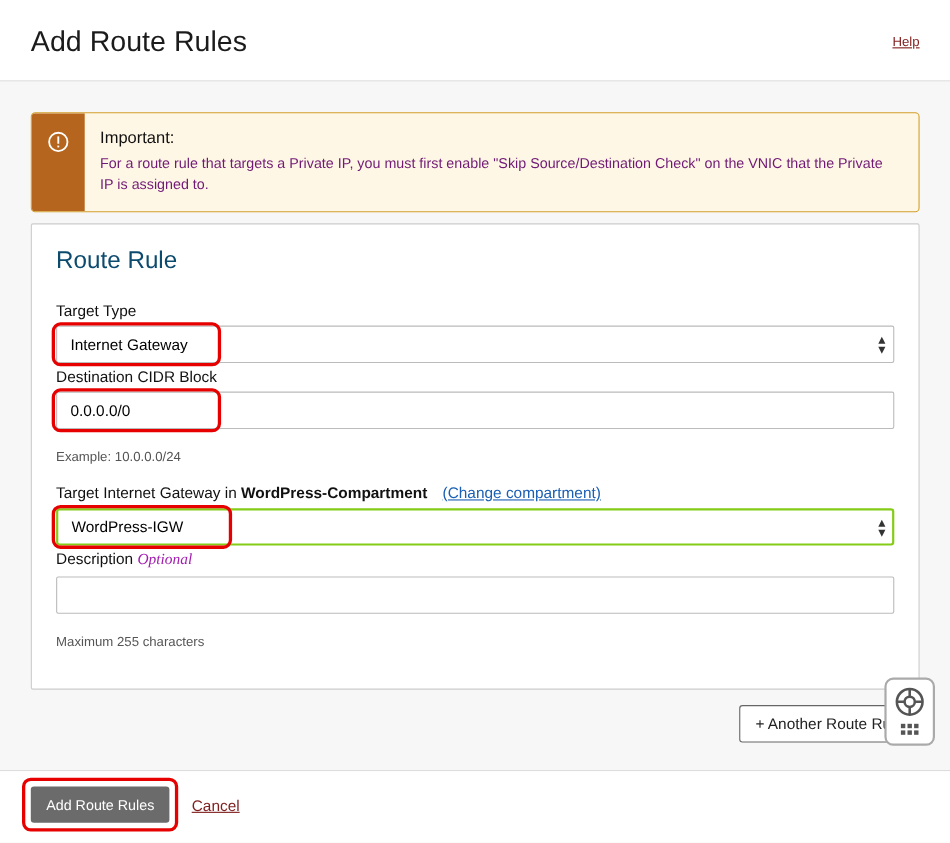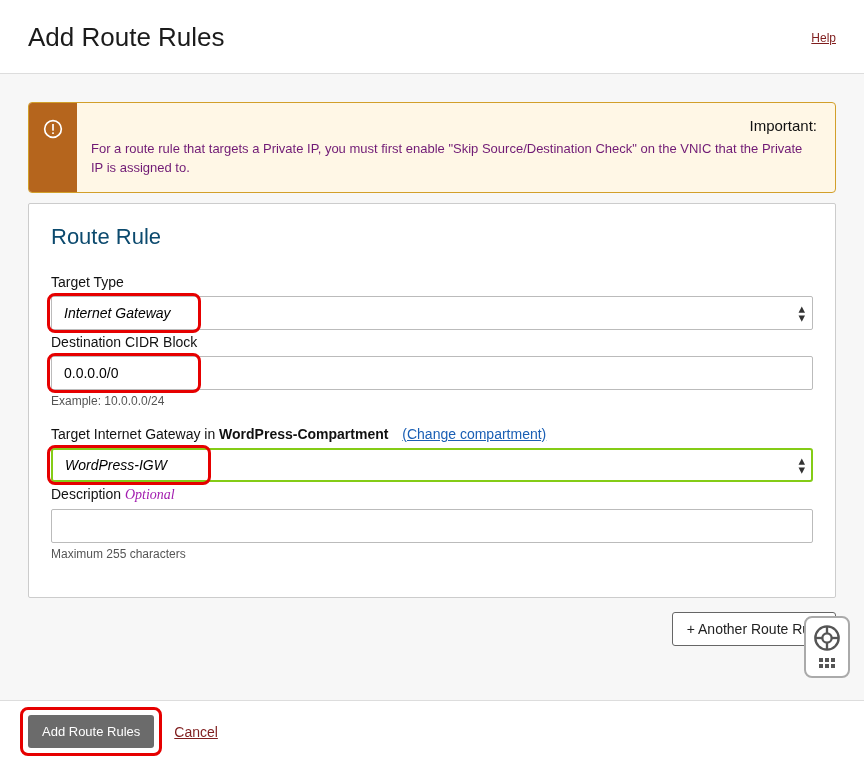--- a/index.html
+++ b/index.html
@@ -52,21 +52,20 @@
     }
     .important-side svg { width: 20px; height: 20px; }
     .important-body {
       padding: 14px 18px 14px 14px;
     }
     .important-body .title {
       font-size: 15px;
       font-weight: 400;
       color: #111;
       margin-bottom: 6px;
-      text-align: right;
     }
     .important-body .desc {
       font-size: 13px;
       color: #701a75;
       line-height: 1.45;
     }
     .panel {
       background: #fff;
       border: 1px solid #ccc;
       border-radius: 2px;
@@ -114,21 +113,20 @@
       padding: 6px 12px;
       font-size: 14px;
       border: 1px solid #bbb;
       border-radius: 2px;
       background: #fff;
       font-family: inherit;
     }
     .select-el {
       appearance: none;
       padding-right: 26px;
-      font-style: italic;
     }
     .select-caret {
       position: absolute;
       right: 8px;
       top: 50%;
       transform: translateY(-50%);
       font-size: 13px;
       color: #333;
       line-height: 0.7;
       pointer-events: none;
@@ -140,21 +138,21 @@
     .highlight-box {
       position: absolute;
       border: 3px solid #e60000;
       border-radius: 8px;
       pointer-events: none;
       z-index: 5;
     }
     .hint {
       font-size: 12px;
       color: #555;
-      margin-top: 4px;
+      margin-top: 18px;
       margin-bottom: 18px;
     }
     .field-group { margin-bottom: 4px; }
     .another-rule-row {
       display: flex;
       justify-content: flex-end;
       margin-top: 14px;
     }
     .another-rule-btn {
       background: #fff;

